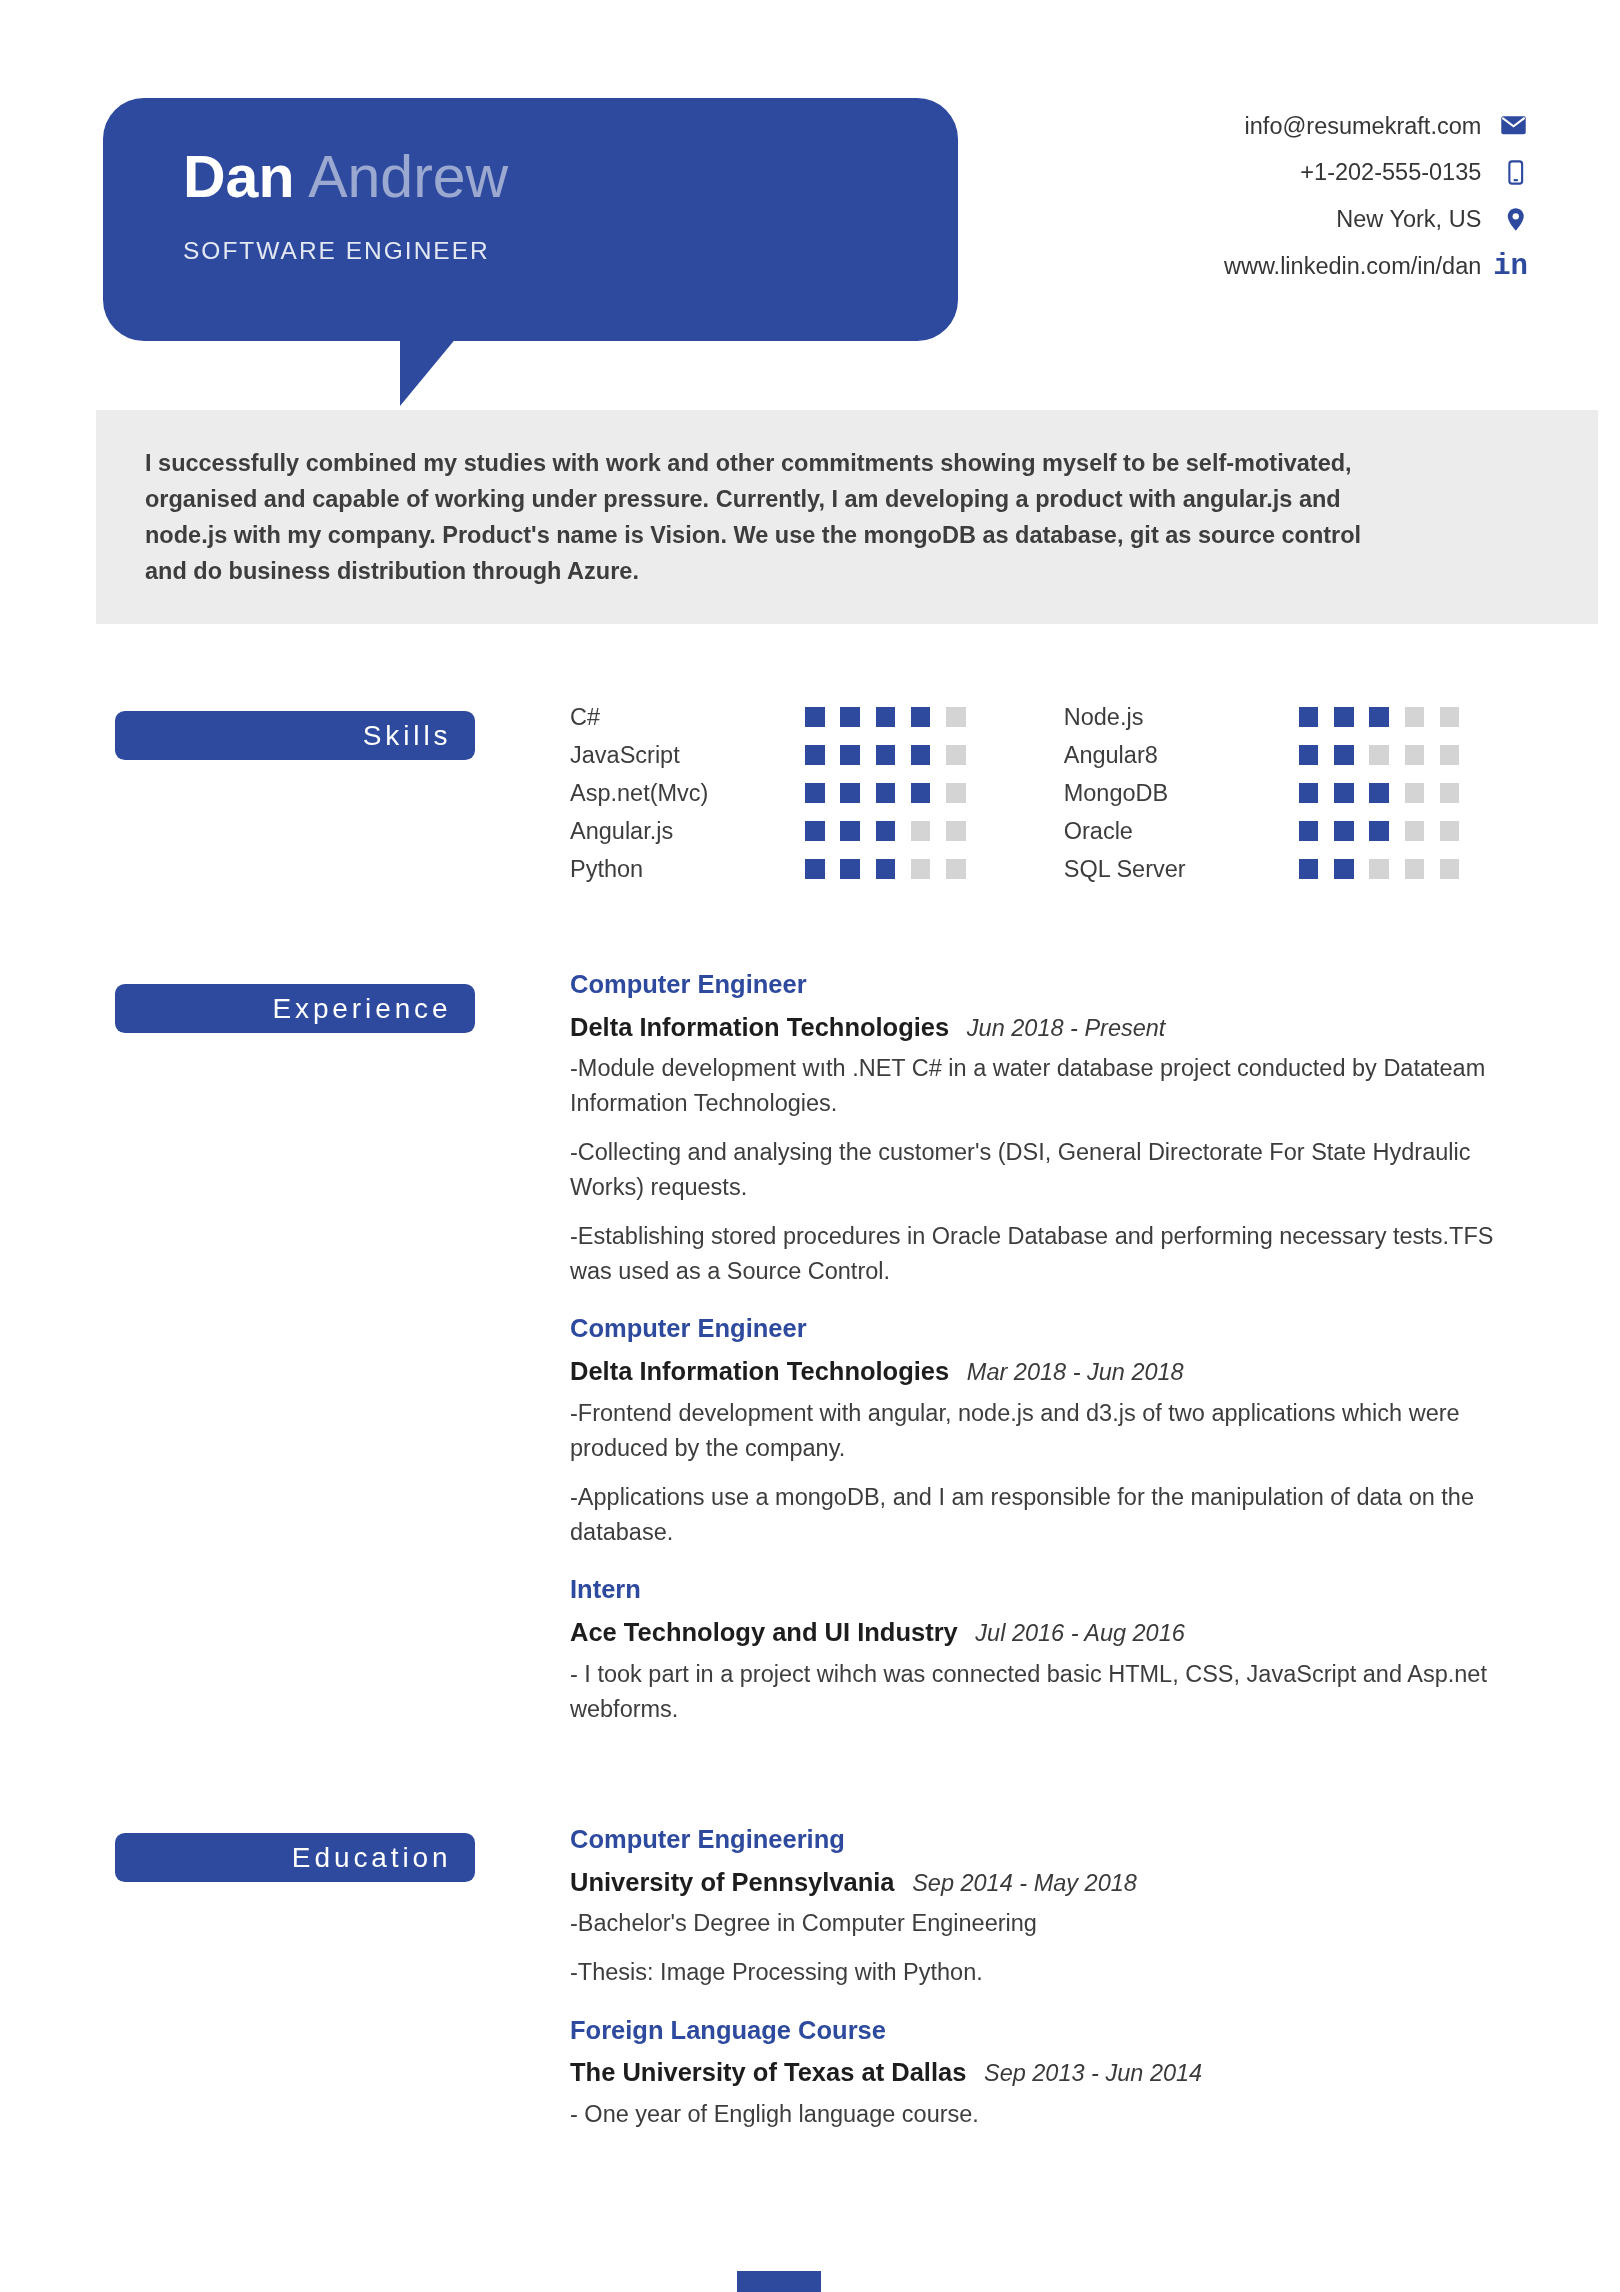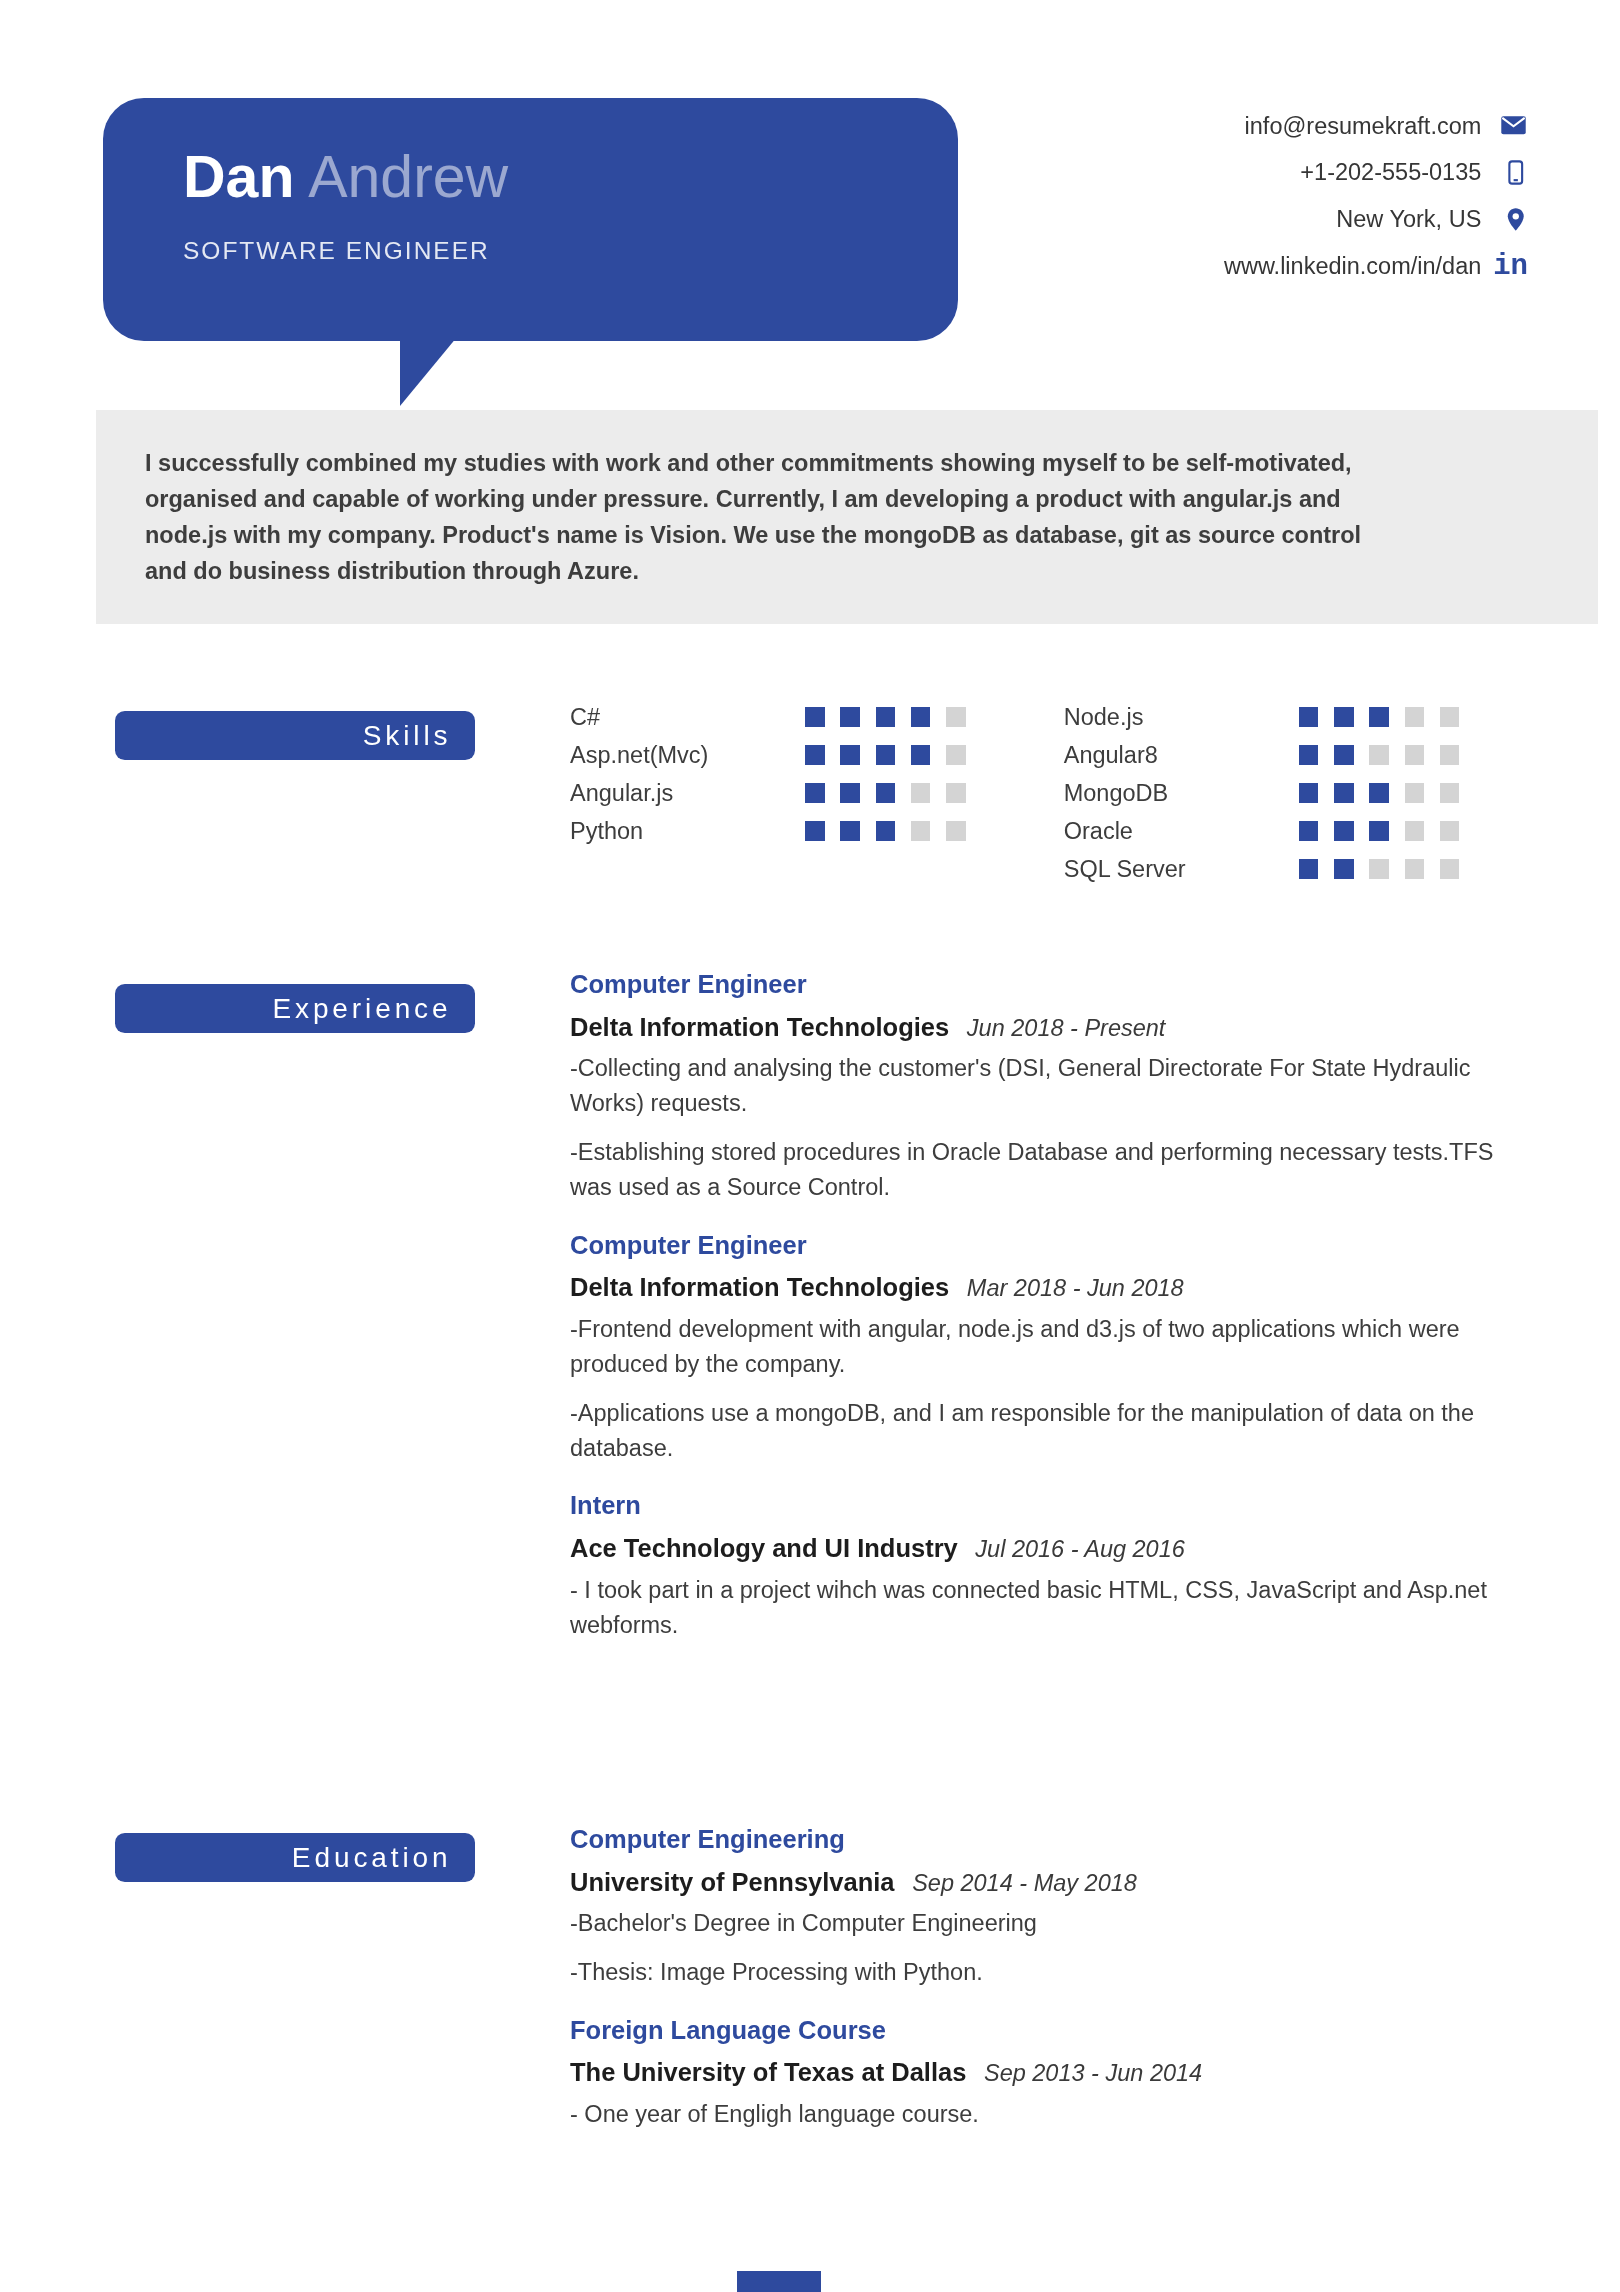--- a/index.html
+++ b/index.html
@@ -176,20 +176,30 @@
             <span class="skill-name">C#</span>
             <span class="skill-squares">
                 <span class="sq filled"></span>
                 <span class="sq filled"></span>
                 <span class="sq filled"></span>
                 <span class="sq filled"></span>
                 <span class="sq"></span>
               </span>
           </div>
           <div class="skill-row">
+            <span class="skill-name">JavaScript</span>
+            <span class="skill-squares">
+                <span class="sq filled"></span>
+                <span class="sq filled"></span>
+                <span class="sq filled"></span>
+                <span class="sq filled"></span>
+                <span class="sq"></span>
+              </span>
+          </div>
+          <div class="skill-row">
             <span class="skill-name">Asp.net(Mvc)</span>
             <span class="skill-squares">
                 <span class="sq filled"></span>
                 <span class="sq filled"></span>
                 <span class="sq filled"></span>
                 <span class="sq filled"></span>
                 <span class="sq"></span>
               </span>
           </div>
           <div class="skill-row">
@@ -274,20 +284,21 @@
       <div class="section-pill">Experience</div>
     </div>
     <div class="content-col">
 
       <div class="xp-item">
         <div class="xp-role">Computer Engineer</div>
         <div class="xp-line">
           <span class="xp-company">Delta Information Technologies</span>
           <span class="xp-dates">Jun 2018 - Present</span>
         </div>
+        <p class="xp-bullet">-Module development wıth .NET C#  in a water database project conducted by Datateam Information Technologies.</p>
         <p class="xp-bullet">-Collecting and analysing the customer's (DSI, General Directorate For State Hydraulic Works) requests.</p>
         <p class="xp-bullet">-Establishing stored procedures in Oracle Database and performing necessary tests.TFS was used as a Source Control.</p>
       </div>
 
       <div class="xp-item">
         <div class="xp-role">Computer Engineer</div>
         <div class="xp-line">
           <span class="xp-company">Delta Information Technologies</span>
           <span class="xp-dates">Mar 2018 - Jun 2018</span>
         </div>

